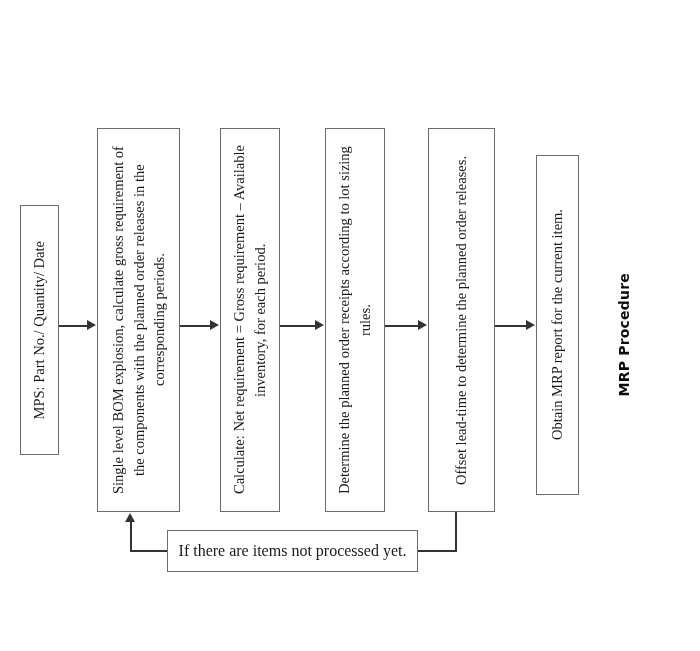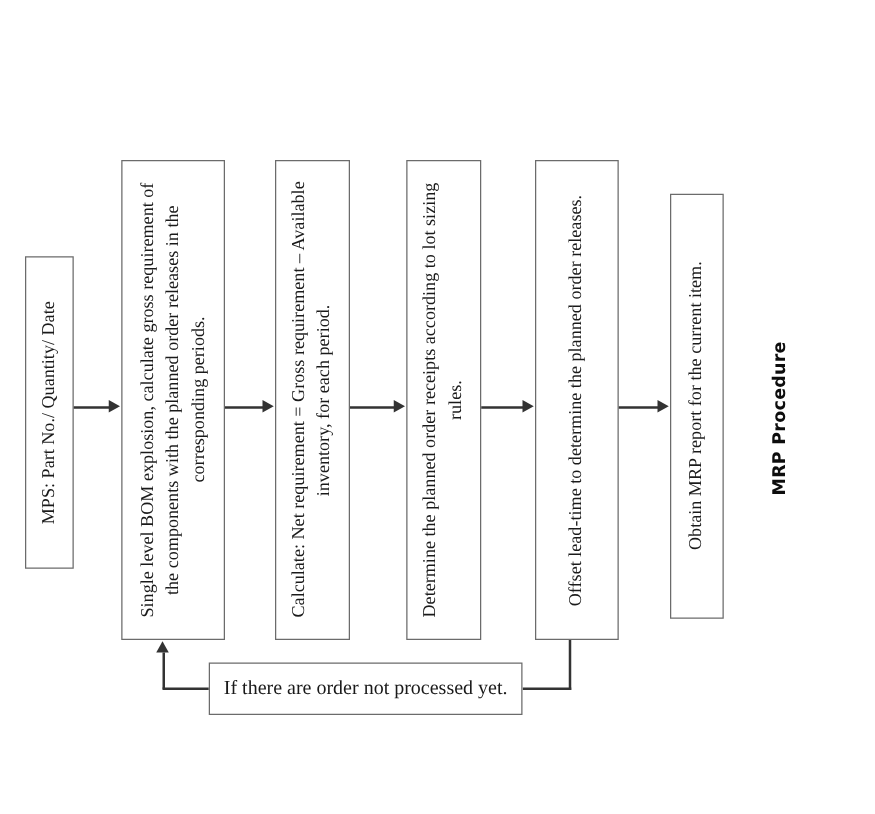--- a/index.html
+++ b/index.html
@@ -166,20 +166,20 @@
     <span class="vtext">Obtain MRP report for the current item.</span>
   </div>
 
   <div class="conn v-line" id="fb-v1"></div>
   <div class="conn h-line" id="fb-h1"></div>
   <div class="conn h-line" id="fb-h2"></div>
   <div class="conn v-line" id="fb-v2"></div>
   <div class="arrow-up" id="fb-head"></div>
 
   <div class="proc-box" id="box-loop">
-    <span class="htext">If there are order not processed yet.</span>
+    <span class="htext">If there are items not processed yet.</span>
   </div>
 
   <div id="caption">
     <span class="cap-text">MRP Procedure</span>
   </div>
 
 </div>
 
 </body></html>

